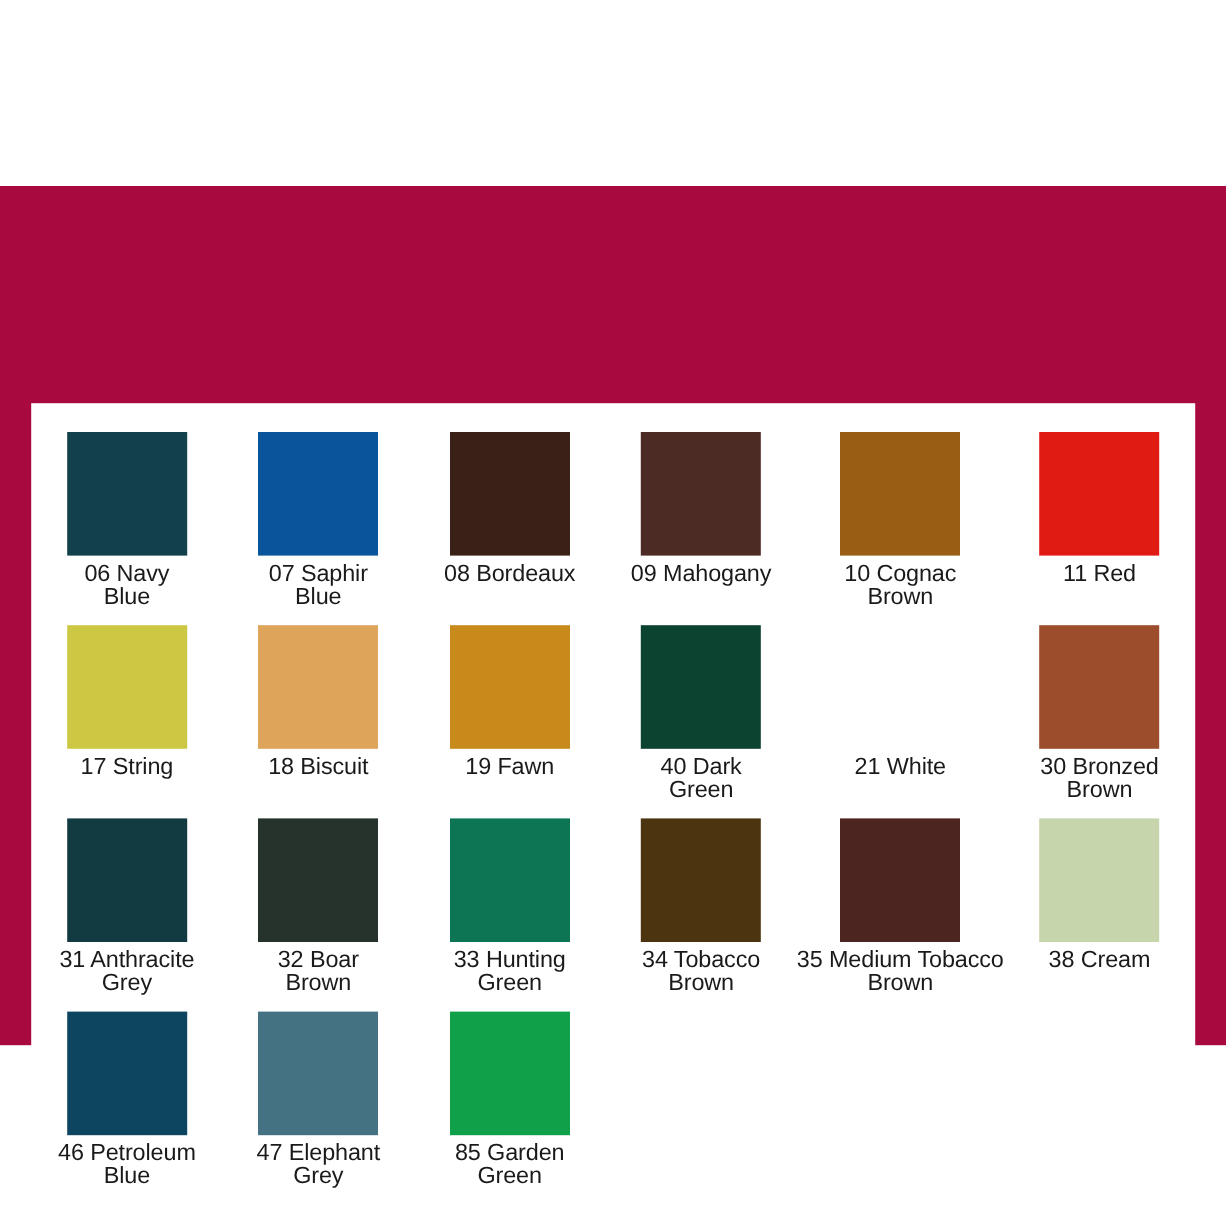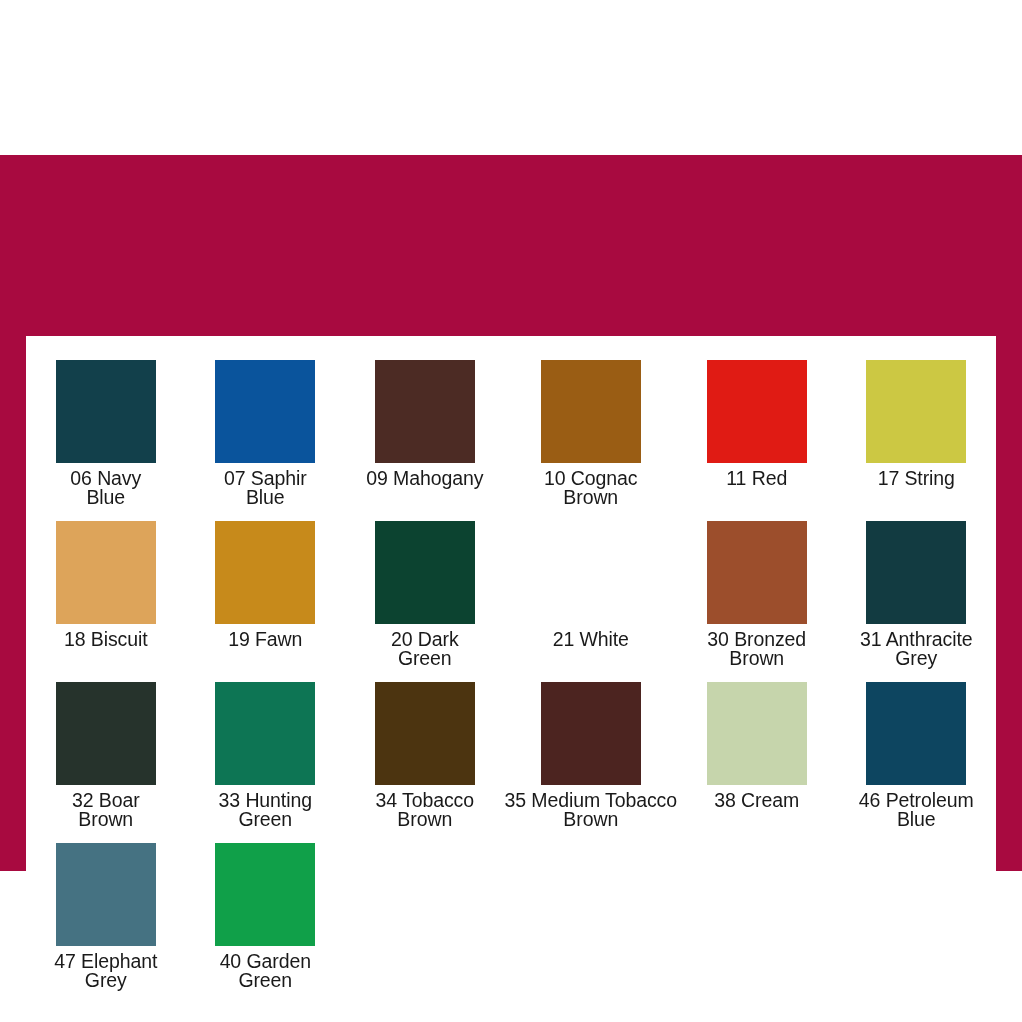--- a/index.html
+++ b/index.html
@@ -94,20 +94,24 @@
       <div id="swatch-grid">
           <div class="swatch-cell">
             <div class="swatch-chip" style="background: rgb(18, 64, 75);"></div>
             <div class="swatch-label"><span>06 Navy</span><span class="l2">Blue</span></div>
           </div>
           <div class="swatch-cell">
             <div class="swatch-chip" style="background: rgb(10, 84, 156);"></div>
             <div class="swatch-label"><span>07 Saphir</span><span class="l2">Blue</span></div>
           </div>
           <div class="swatch-cell">
+            <div class="swatch-chip" style="background: rgb(58, 32, 22);"></div>
+            <div class="swatch-label"><span>08 Bordeaux</span></div>
+          </div>
+          <div class="swatch-cell">
             <div class="swatch-chip" style="background: rgb(76, 43, 36);"></div>
             <div class="swatch-label"><span>09 Mahogany</span></div>
           </div>
           <div class="swatch-cell">
             <div class="swatch-chip" style="background: rgb(154, 93, 20);"></div>
             <div class="swatch-label"><span>10 Cognac</span><span class="l2">Brown</span></div>
           </div>
           <div class="swatch-cell">
             <div class="swatch-chip" style="background: rgb(224, 27, 20);"></div>
             <div class="swatch-label"><span>11 Red</span></div>
@@ -119,21 +123,21 @@
           <div class="swatch-cell">
             <div class="swatch-chip" style="background: rgb(221, 164, 90);"></div>
             <div class="swatch-label"><span>18 Biscuit</span></div>
           </div>
           <div class="swatch-cell">
             <div class="swatch-chip" style="background: rgb(199, 138, 27);"></div>
             <div class="swatch-label"><span>19 Fawn</span></div>
           </div>
           <div class="swatch-cell">
             <div class="swatch-chip" style="background: rgb(12, 67, 48);"></div>
-            <div class="swatch-label"><span>20 Dark</span><span class="l2">Green</span></div>
+            <div class="swatch-label"><span>40 Dark</span><span class="l2">Green</span></div>
           </div>
           <div class="swatch-cell">
             <div class="swatch-chip" style="background: rgb(255, 255, 255);"></div>
             <div class="swatch-label"><span>21 White</span></div>
           </div>
           <div class="swatch-cell">
             <div class="swatch-chip" style="background: rgb(156, 78, 44);"></div>
             <div class="swatch-label"><span>30 Bronzed</span><span class="l2">Brown</span></div>
           </div>
           <div class="swatch-cell">
@@ -163,19 +167,19 @@
           <div class="swatch-cell">
             <div class="swatch-chip" style="background: rgb(13, 69, 96);"></div>
             <div class="swatch-label"><span>46 Petroleum</span><span class="l2">Blue</span></div>
           </div>
           <div class="swatch-cell">
             <div class="swatch-chip" style="background: rgb(69, 114, 130);"></div>
             <div class="swatch-label"><span>47 Elephant</span><span class="l2">Grey</span></div>
           </div>
           <div class="swatch-cell">
             <div class="swatch-chip" style="background: rgb(16, 160, 73);"></div>
-            <div class="swatch-label"><span>40 Garden</span><span class="l2">Green</span></div>
+            <div class="swatch-label"><span>85 Garden</span><span class="l2">Green</span></div>
           </div>
         </div>
     </div>
   </div>
 
 </div>
 
 </body></html>

